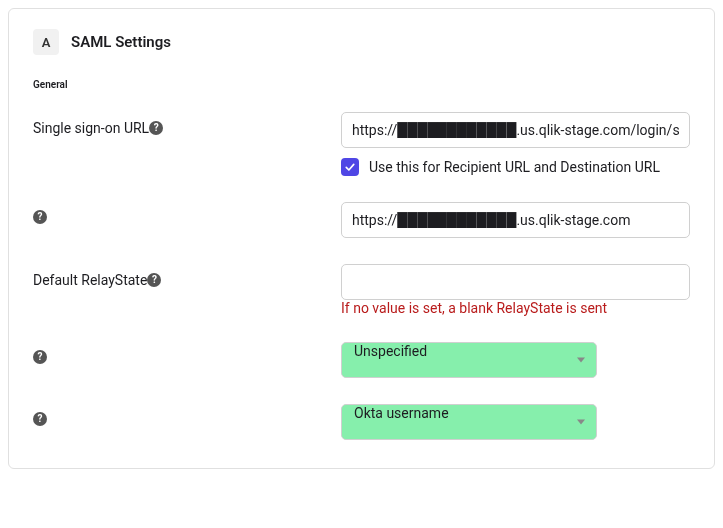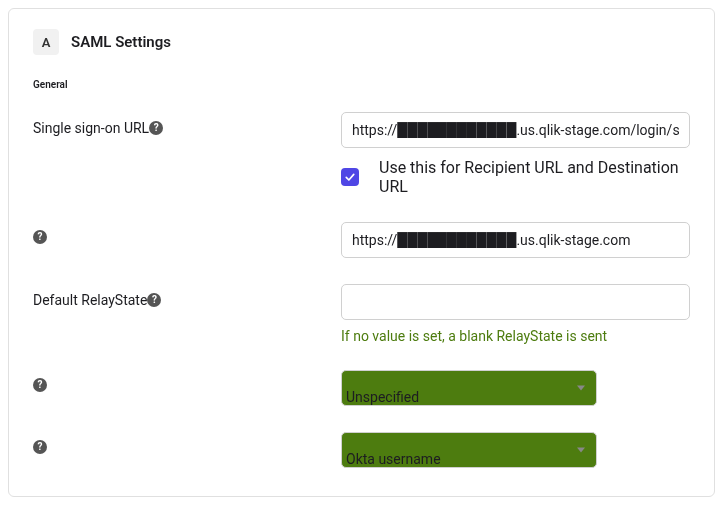--- a/index.html
+++ b/index.html
@@ -86,58 +86,57 @@
       border: 1px solid #d0d0d0;
       border-radius: 5px;
       padding: 0 10px;
       font-size: 14px;
       color: #1d1d21;
       font-family: inherit;
     }
     .checkbox-row {
       display: flex;
       align-items: center;
-      gap: 20px;
+      gap: 10px;
       margin-top: 10px;
-      font-size: 16px;
+      font-size: 14px;
     }
     .checkbox-custom {
       width: 18px;
       height: 18px;
       background: #4f46e5;
       border-radius: 4px;
       display: flex;
       align-items: center;
       justify-content: center;
       flex-shrink: 0;
     }
     .checkbox-custom svg {
       width: 12px;
       height: 12px;
     }
     .helper-text {
-      color: #4d7c0f;
-      font-size: 14px;
-      margin-top: 8px;
+      color: #b91c1c;
+      font-size: 14px;
     }
     .select-wrap {
       position: relative;
       width: 256px;
     }
     .select-input {
       width: 100%;
       height: 36px;
       border: 1px solid #d0d0d0;
       border-radius: 5px;
-      padding: 0 30px 0 4px;
-      font-size: 14px;
-      color: #1d1d21;
-      display: flex;
-      align-items: flex-end;
-      background: #4d7c0f;
+      padding: 0 30px 0 12px;
+      font-size: 14px;
+      color: #1d1d21;
+      display: flex;
+      align-items: flex-start;
+      background: #86efac;
       cursor: pointer;
     }
     .select-caret {
       position: absolute;
       right: 12px;
       top: 50%;
       transform: translateY(-50%);
       pointer-events: none;
       width: 0;
       height: 0;

